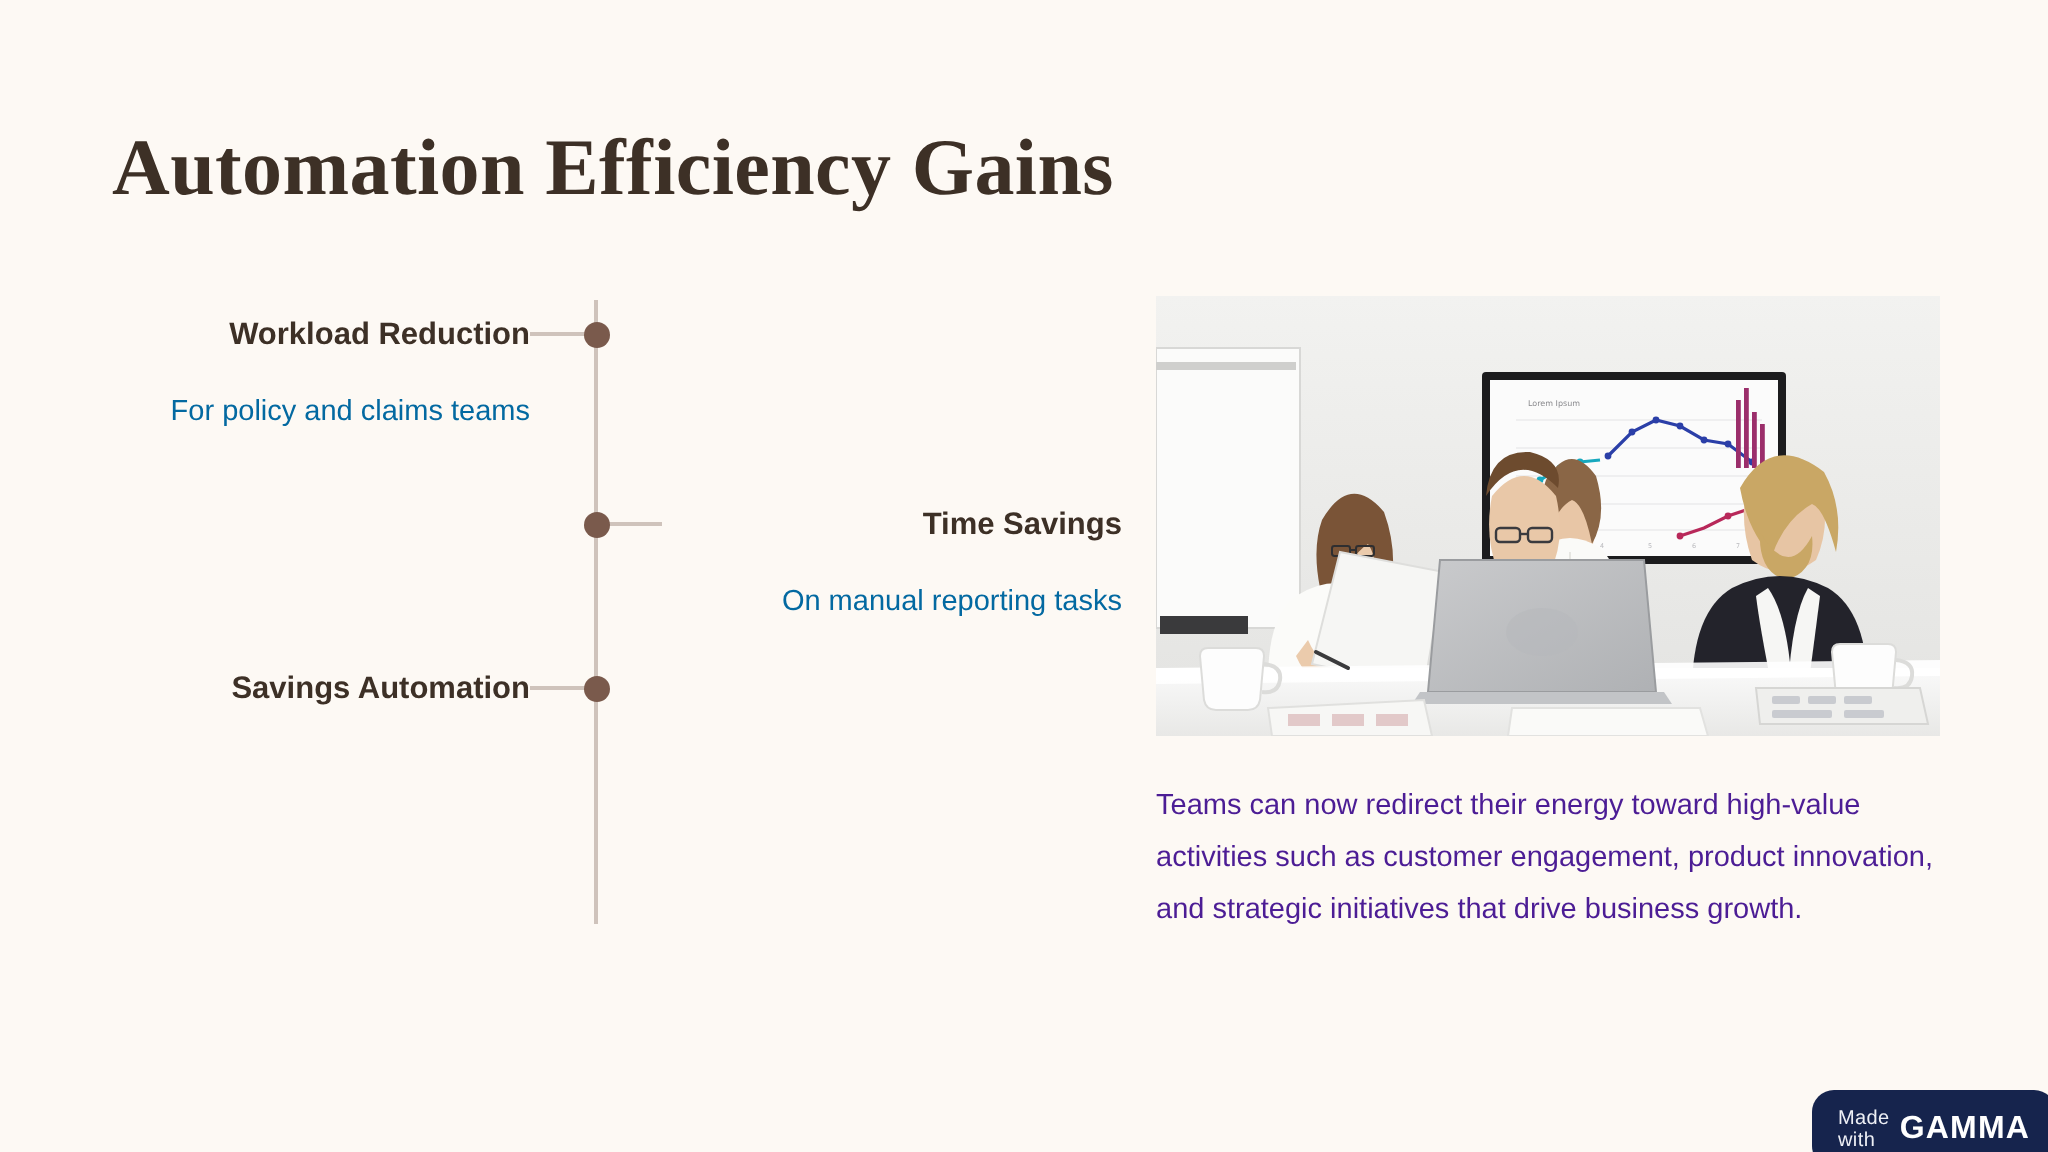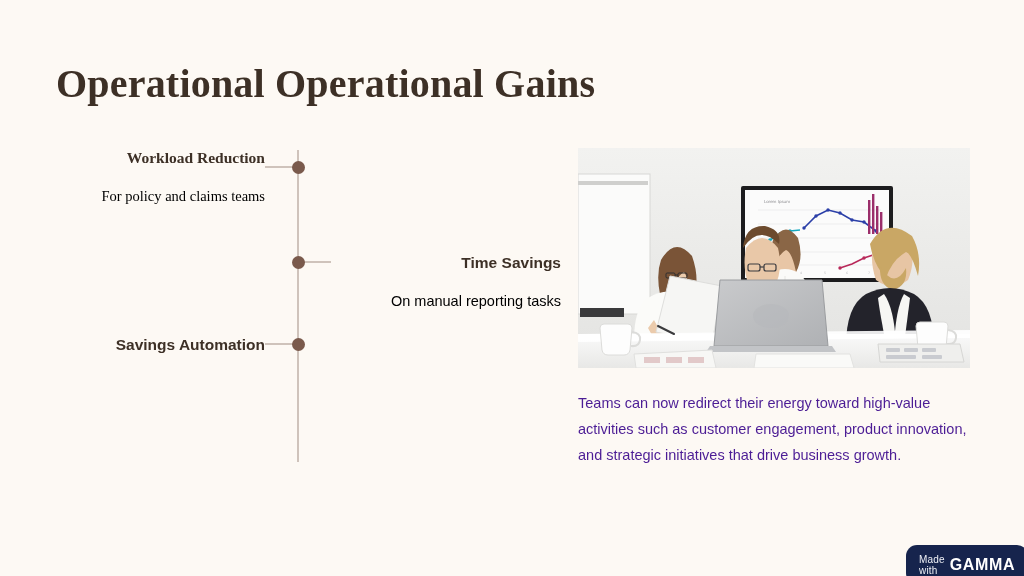--- a/index.html
+++ b/index.html
@@ -82,21 +82,21 @@
     font-size: 15.5px;
     font-weight: bold;
     color: #3D3026;
     line-height: 20px;
     margin: 0 0 16px 0;
     white-space: nowrap;
   }
   .tl-block-left .tl-heading { text-align: right; }
   .tl-body {
     font-size: 14.5px;
-    color: #000000;
+    color: #0369a1;
     line-height: 25px;
     margin: 0;
   }
 
   
   .photo-frame {
     position: absolute;
     left: 578px;
     top: 148px;
     width: 392px;
@@ -143,29 +143,29 @@
     font-weight: bold;
     color: #FFFFFF;
     letter-spacing: 0.6px;
   }
 </style>
 </head>
 <body>
 
 <div class="slide">
 
-  <div class="slide-title">Operational Operational Gains</div>
+  <div class="slide-title">Automation Efficiency Gains</div>
 
   <div class="timeline">
 
     <div class="timeline-axis"></div>
 
     <div class="tl-connector" style="left:265px; top:166px; width:34px;"></div>
     <div class="tl-dot" style="top:161px;"></div>
-    <div class="tl-block-left" style="top:148px;font-family:Liberation Serif, serif;">
+    <div class="tl-block-left" style="top:158px;">
       <div class="tl-heading">Workload Reduction</div>
       <div class="tl-body">For policy and claims teams</div>
     </div>
 
     <div class="tl-connector" style="left:299px; top:261px; width:32px;"></div>
     <div class="tl-dot" style="top:256px;"></div>
     <div class="tl-block-right" style="top:253px;">
       <div class="tl-heading">Time Savings</div>
       <div class="tl-body">On manual reporting tasks</div>
     </div>

